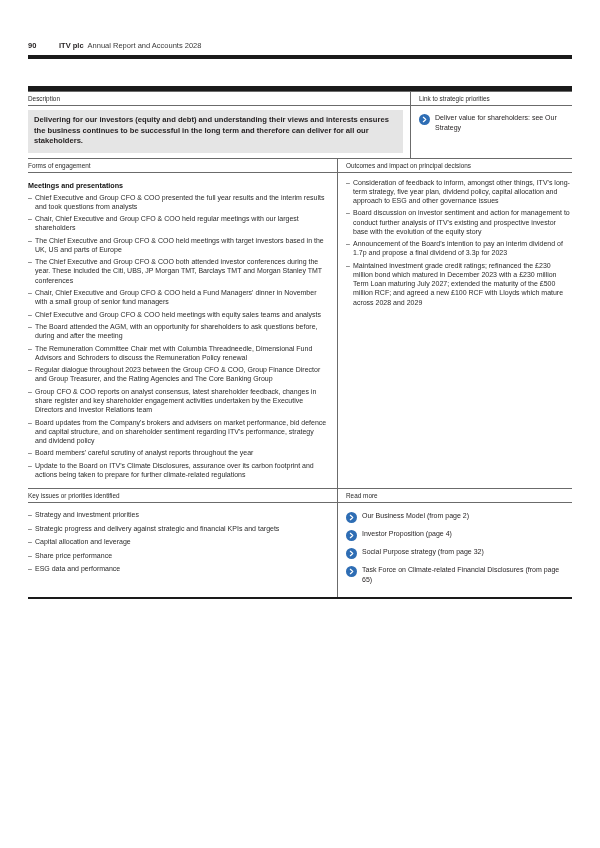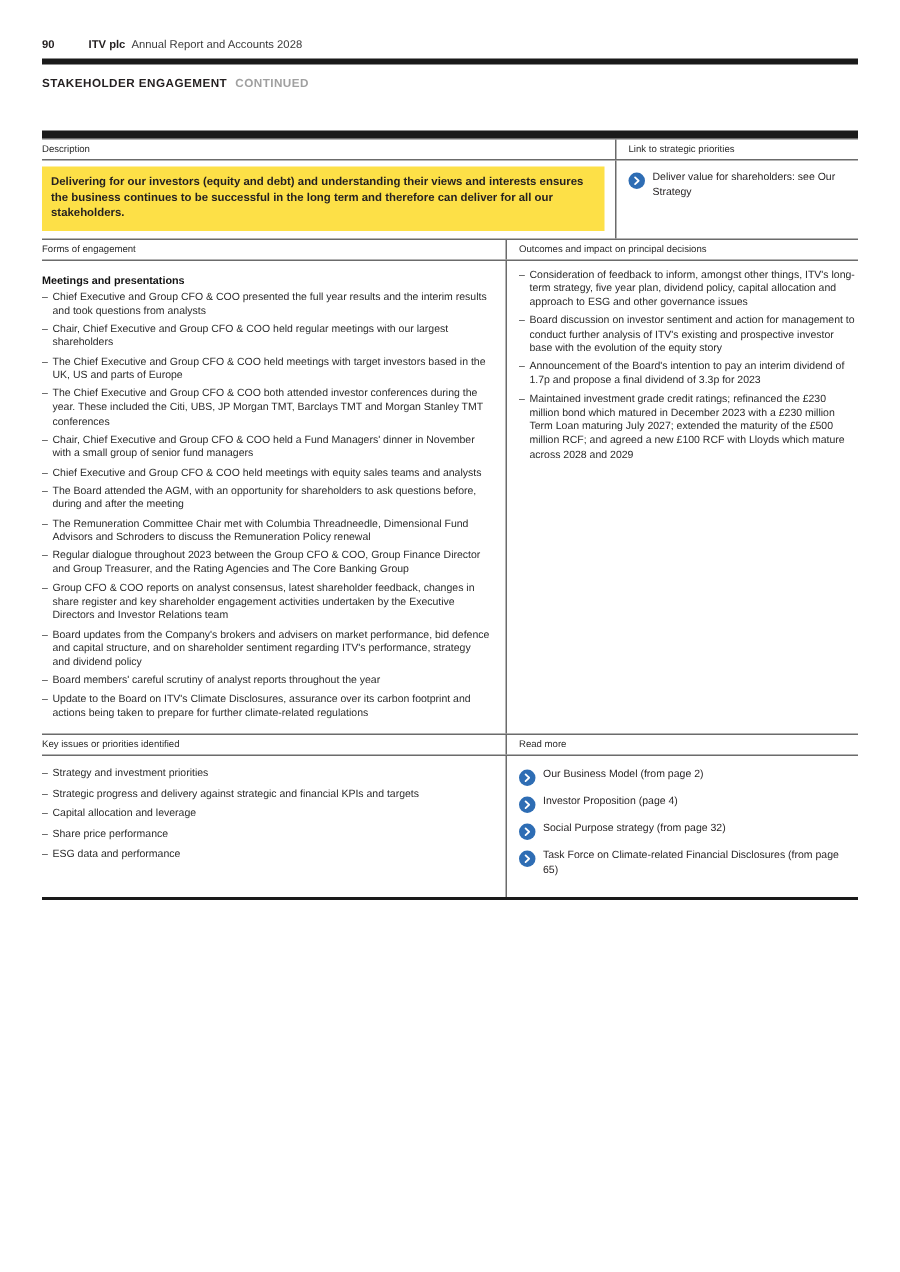--- a/index.html
+++ b/index.html
@@ -1,21 +1,21 @@
 <!DOCTYPE html>
 <html><head>
 <meta charset="utf-8">
 <style>
   * { margin:0; padding:0; box-sizing:border-box; }
   html,body { background:#ffffff; }
   .page {
     position:relative; width:600px; height:848px; background:#ffffff;
     font-family:"Liberation Sans", sans-serif; color:#231f20; overflow:hidden;
   }
-  .inner { margin:0 28px; }
+  .inner { margin:16px 28px; }
 
   
   .runhead { display:flex; align-items:baseline; padding-top:25px; font-size:7.5px; }
   .runhead .pageno { font-weight:bold; width:31px; }
   .runhead .brand { font-weight:bold; margin-right:4px; }
   .runhead .reptitle { color:#3a3a3a; }
   .toprule { height:4px; background:#1a1a1a; margin-top:5px; }
   .sectionline { margin-top:8px; font-size:7.8px; font-weight:bold; letter-spacing:0.3px; }
   .sectionline .cont { color:#a0a0a0; margin-left:3px; }
 
@@ -23,21 +23,21 @@
   .blockbar { height:5px; background:#1a1a1a; margin-top:27px; }
   .blocktitle { font-size:9.4px; font-weight:bold; letter-spacing:-0.1px; padding:5px 0 4px 0; color:#111; }
 
   .tbl { border-top:1px solid #6b6b6b; }
   .lblrow { display:flex; border-bottom:1px solid #6b6b6b; }
   .lbl { font-size:6.4px; color:#2b2b2b; padding:3px 0 3px 0; }
   .cell-desc-l { width:382px; }
   .cell-desc-r { width:162px; border-left:1px solid #6b6b6b; padding-left:8px; }
   .descrow { display:flex; }
   .descrow .dleft { width:382px; padding:4px 7px 5px 0; }
-  .pinkbox { background:#fde047; padding:5px 6px 6px 6px; font-size:7.6px; font-weight:bold; line-height:10.5px; color:#231f20; }
+  .pinkbox { background:#e5e5e5; padding:5px 6px 6px 6px; font-size:7.6px; font-weight:bold; line-height:10.5px; color:#231f20; }
   .descrow .dright { width:162px; border-left:1px solid #6b6b6b; padding:7px 2px 6px 8px; }
 
   .linkitem { display:flex; align-items:flex-start; }
   .circle-icon {
     flex:0 0 auto; width:11px; height:11px; border-radius:50%;
     background:#2e6db4; display:inline-flex; align-items:center; justify-content:center;
     margin-right:5px; margin-top:0.5px;
   }
   .circle-icon svg { display:block; }
   .linktext { font-size:7px; line-height:9.5px; color:#231f20; }
@@ -70,24 +70,20 @@
 
 <div class="page">
   <div class="inner">
 
     <div class="runhead">
       <span class="pageno">90</span>
       <span class="brand">ITV plc</span>
       <span class="reptitle">Annual Report and Accounts 2028</span>
     </div>
     <div class="toprule"></div>
-    <div class="sectionline">
-      <span>STAKEHOLDER ENGAGEMENT</span>
-      <span class="cont">CONTINUED</span>
-    </div>
 
     <div class="blockbar"></div>
 
     <div class="tbl">
 
       <div class="lblrow">
         <div class="cell-desc-l lbl">Description</div>
         <div class="cell-desc-r lbl">Link to strategic priorities</div>
       </div>
 

